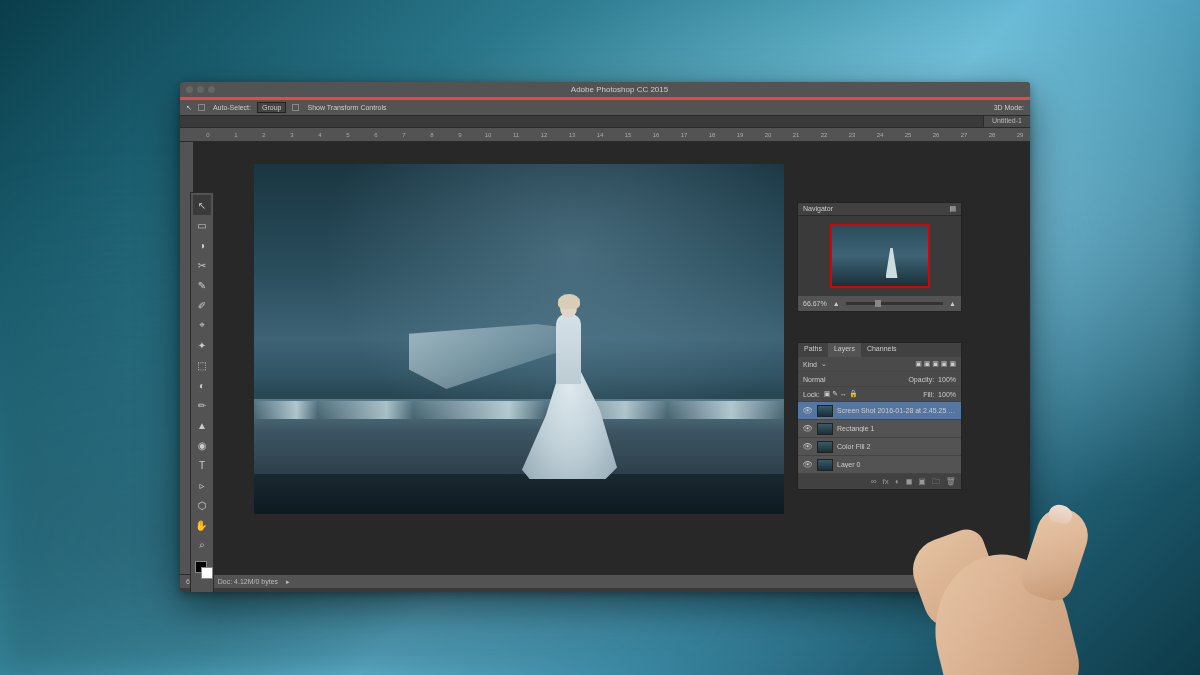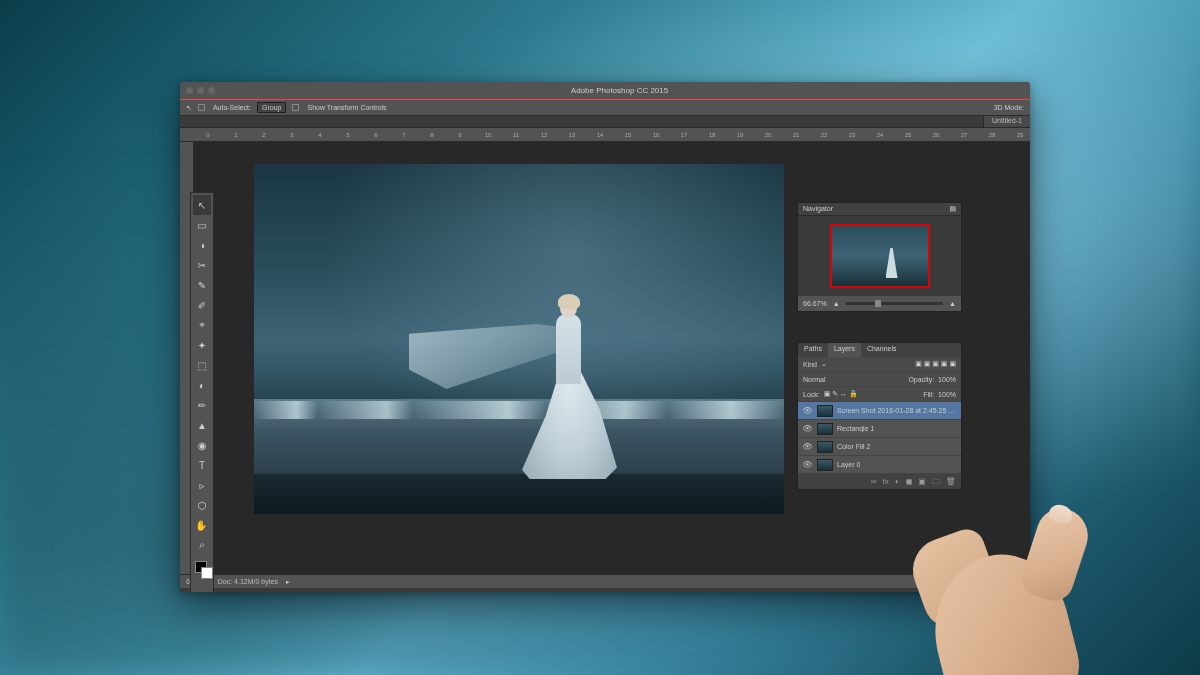--- a/index.html
+++ b/index.html
@@ -1,19 +1,19 @@
 <!DOCTYPE html>
 <html><head>
 <meta charset="utf-8">
 <style>
 * { margin:0; padding:0; box-sizing:border-box; font-family:"Helvetica Neue",Arial,sans-serif; }
 body { width:1200px; height:675px; overflow:hidden; background:linear-gradient(135deg,#0a3d4a 0%,#1a5d6e 15%,#2d7a8e 30%,#4a9eb5 45%,#65b8d4 55%,#3d8ca8 70%,#1e5a6e 85%,#0d3a48 100%); position:relative; }
 body::before { content:""; position:absolute; inset:0; background:radial-gradient(ellipse at 75% 35%,rgba(200,240,255,0.35) 0%,transparent 45%),radial-gradient(ellipse at 15% 80%,rgba(30,80,95,0.6) 0%,transparent 50%); filter:blur(15px); }
 .window { position:absolute; left:180px; top:82px; width:850px; height:510px; background:#3a3a3a; border-radius:4px; box-shadow:0 15px 40px rgba(0,0,0,0.5),0 2px 8px rgba(0,0,0,0.3); overflow:hidden; }
-.titlebar { height:18px; background:#535353; display:flex; align-items:center; padding:0 6px; border-bottom:1px solid #ef4444; }
+.titlebar { height:18px; background:#535353; display:flex; align-items:center; padding:0 6px; border-bottom:3px solid #ef4444; }
 .traffic { display:flex; gap:4px; }
 .traffic span { width:7px; height:7px; border-radius:50%; background:#666; }
 .title { flex:1; text-align:center; font-size:8px; color:#ccc; }
 .optbar { height:16px; background:#535353; display:flex; align-items:center; padding:0 6px; gap:6px; font-size:7px; color:#ccc; border-bottom:1px solid #2a2a2a; }
 .optbar .sel { background:#444; padding:1px 4px; border:1px solid #222; }
 .optbar .chk { width:7px; height:7px; border:1px solid #888; display:inline-block; margin-right:2px; }
 .docbar { height:12px; background:#3a3a3a; display:flex; justify-content:flex-end; font-size:7px; color:#bbb; border-bottom:1px solid #2a2a2a; }
 .docbar span { padding:1px 8px; background:#4a4a4a; border-left:1px solid #2a2a2a; }
 .ruler-h { height:14px; background:#535353; display:flex; align-items:center; font-size:6px; color:#aaa; padding-left:14px; border-bottom:1px solid #2a2a2a; overflow:hidden; }
 .ruler-h span { flex:none; width:28px; text-align:center; }

